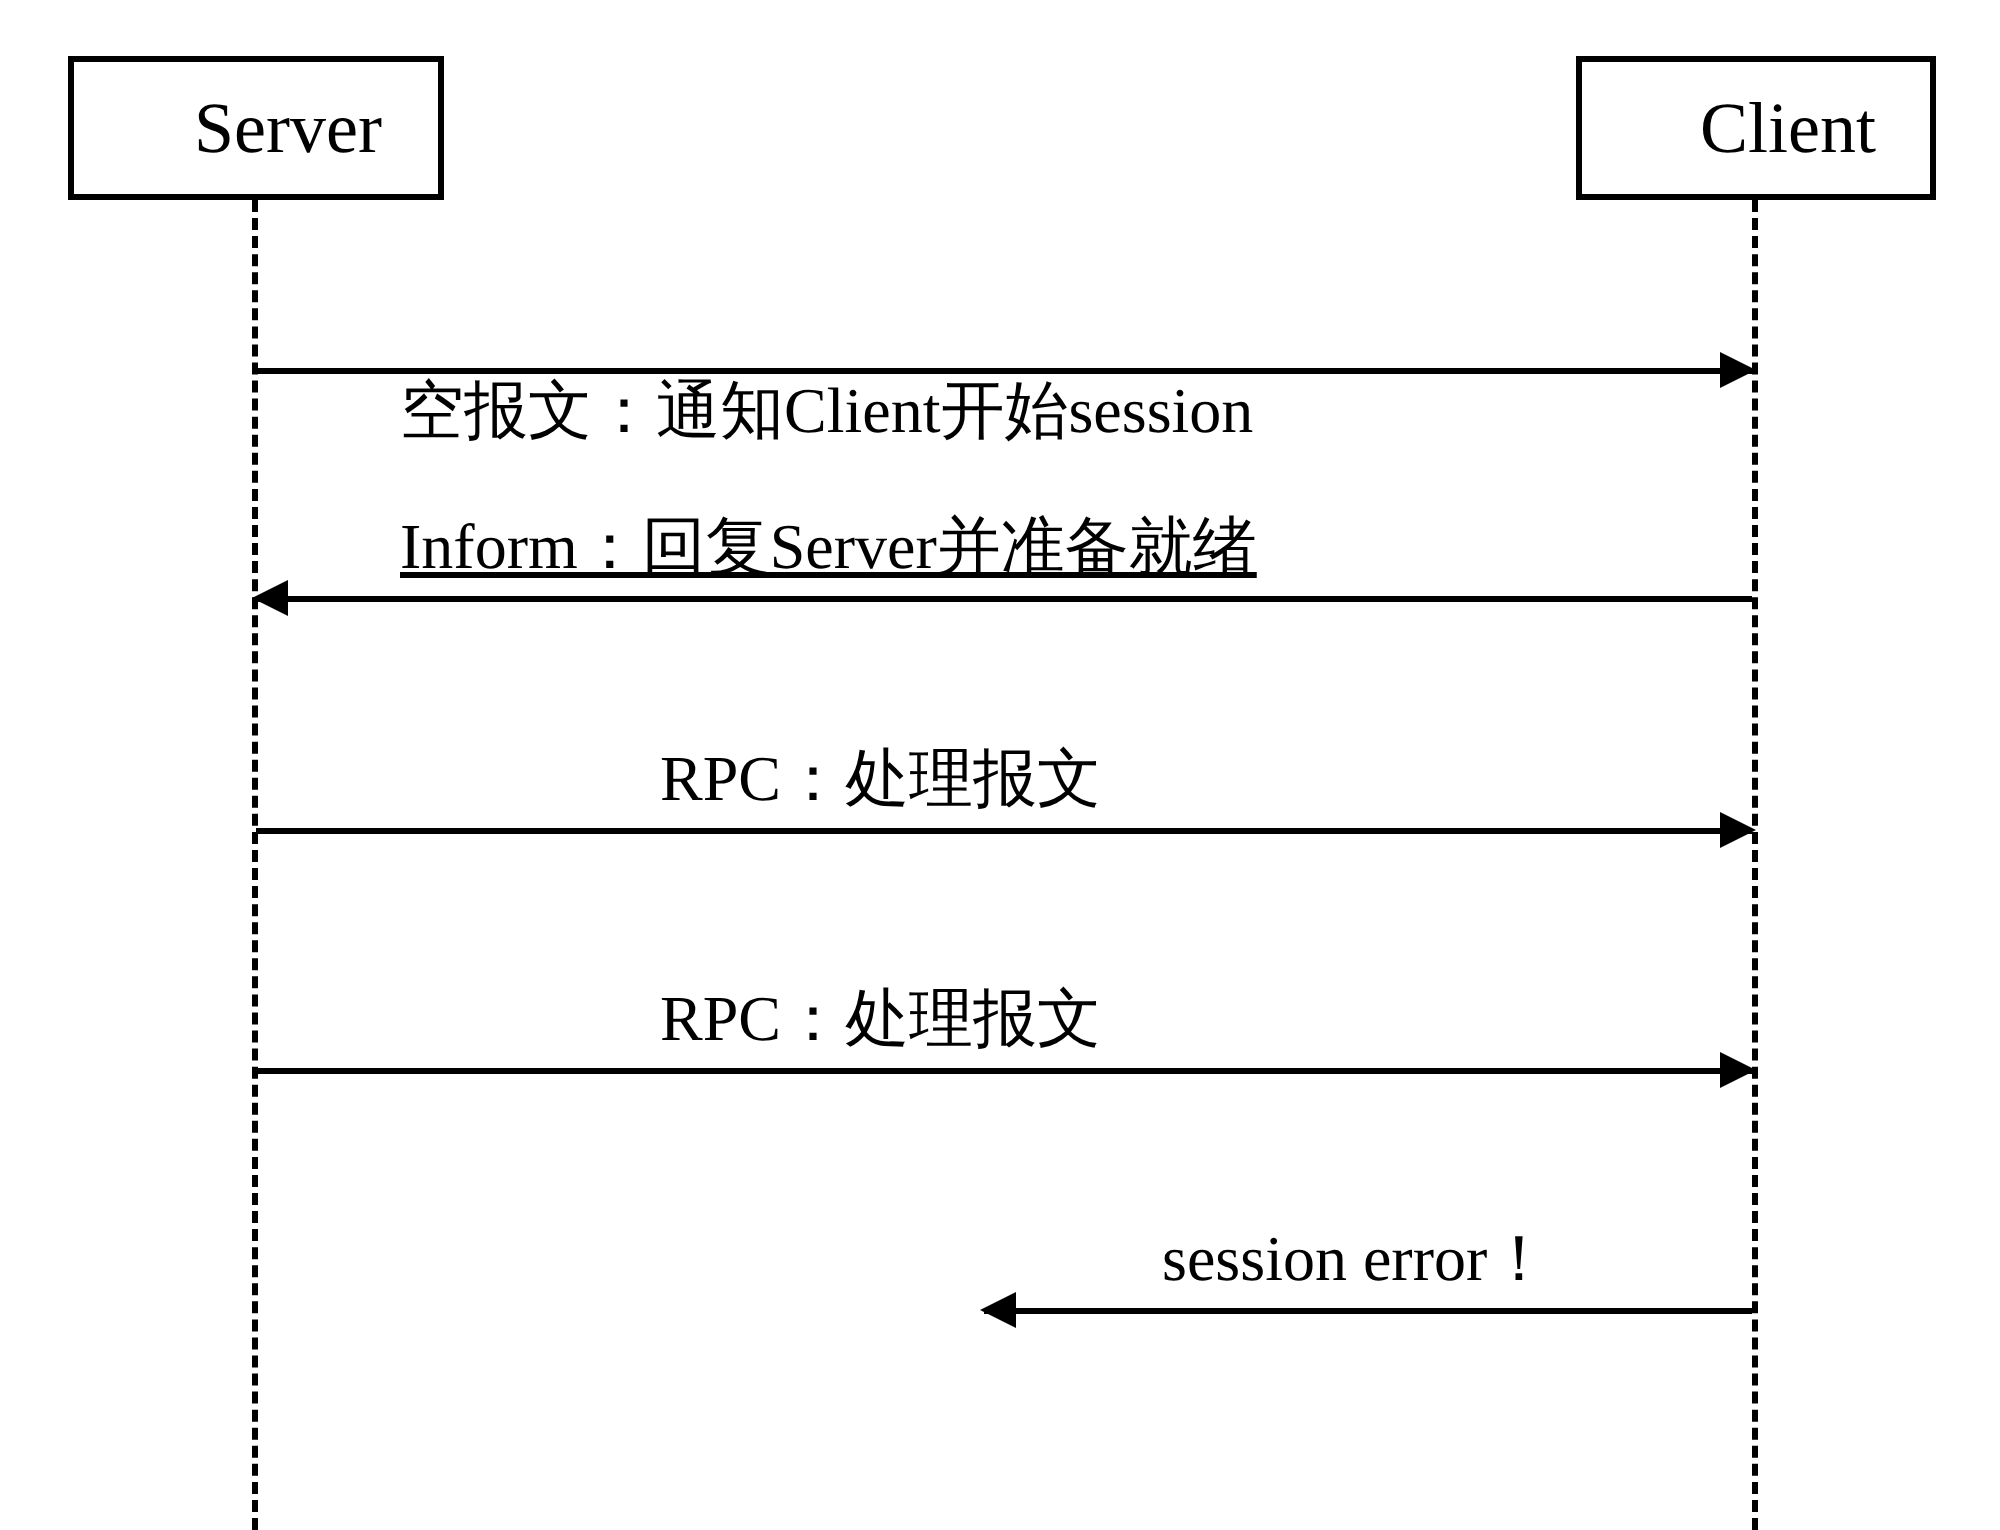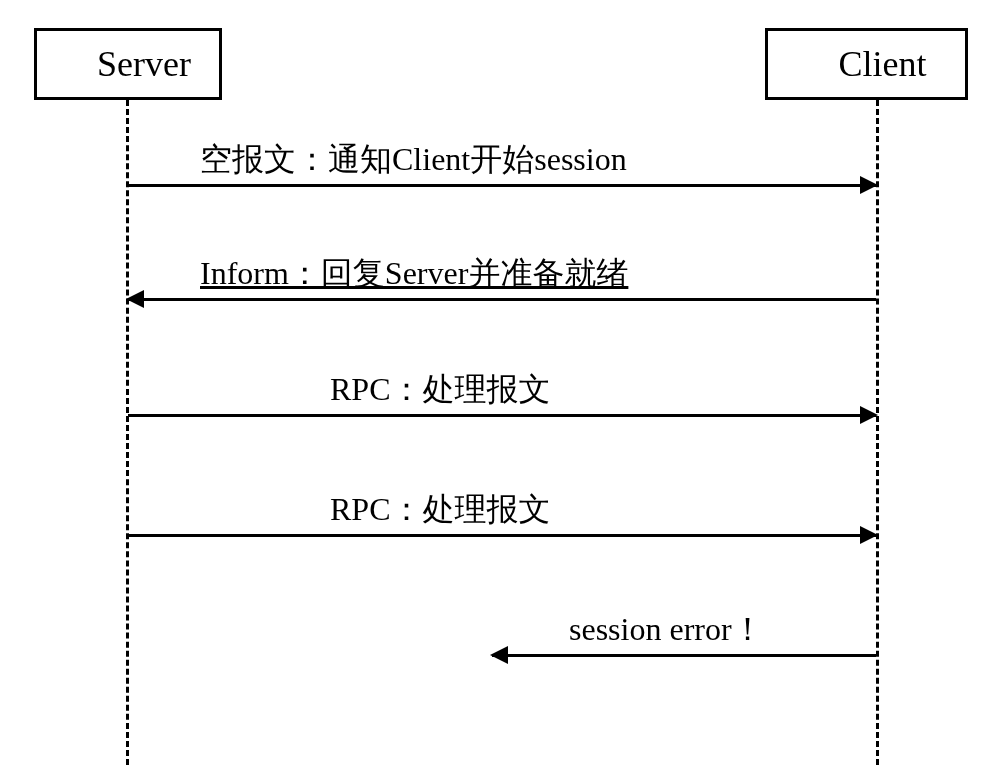--- a/index.html
+++ b/index.html
@@ -23,21 +23,21 @@
     }
     .server-box {
       left: 34px;
       top: 28px;
       width: 188px;
       height: 72px;
     }
     .client-box {
       right: 32px;
       top: 28px;
-      width: 203px;
+      width: 180px;
       height: 72px;
     }
     .lifeline {
       position: absolute;
       width: 0;
       border-left: 3px dashed #000;
       top: 100px;
       height: 665px;
     }
     .server-lifeline { left: 126px; }
@@ -85,35 +85,35 @@
 </div>
 
 <div class="participant-box client-box">
   <span>Client</span>
 </div>
 
 <div class="lifeline server-lifeline"></div>
 <div class="lifeline client-lifeline"></div>
 
 <div class="message-group" style="top: 138px;">
-  <div class="message-text" style="left: 200px;">空报文：通知Client开始session</div>
+  <div class="message-text" style="left: 200px; margin-top: 46px;">空报文：通知Client开始session</div>
   <div class="arrow-line arrow-right" style="left: 128px; width: 748px; top: 46px;"></div>
 </div>
 
 <div class="message-group" style="top: 252px;">
   <div class="message-text" style="left: 200px; text-decoration: underline;">Inform：回复Server并准备就绪</div>
   <div class="arrow-line arrow-left" style="left: 128px; width: 748px; top: 46px;"></div>
 </div>
 
 <div class="message-group" style="top: 368px;">
   <div class="message-text" style="left: 330px;">RPC：处理报文</div>
   <div class="arrow-line arrow-right" style="left: 128px; width: 748px; top: 46px;"></div>
 </div>
 
 <div class="message-group" style="top: 488px;">
   <div class="message-text" style="left: 330px;">RPC：处理报文</div>
   <div class="arrow-line arrow-right" style="left: 128px; width: 748px; top: 46px;"></div>
 </div>
 
 <div class="message-group" style="top: 608px;">
-  <div class="message-text" style="left: 569px; text-align: center;">session error！</div>
+  <div class="message-text" style="left: 581px; text-align: center;">session error！</div>
   <div class="arrow-line arrow-left" style="left: 492px; width: 384px; top: 46px;"></div>
 </div>
 
 </body></html>

